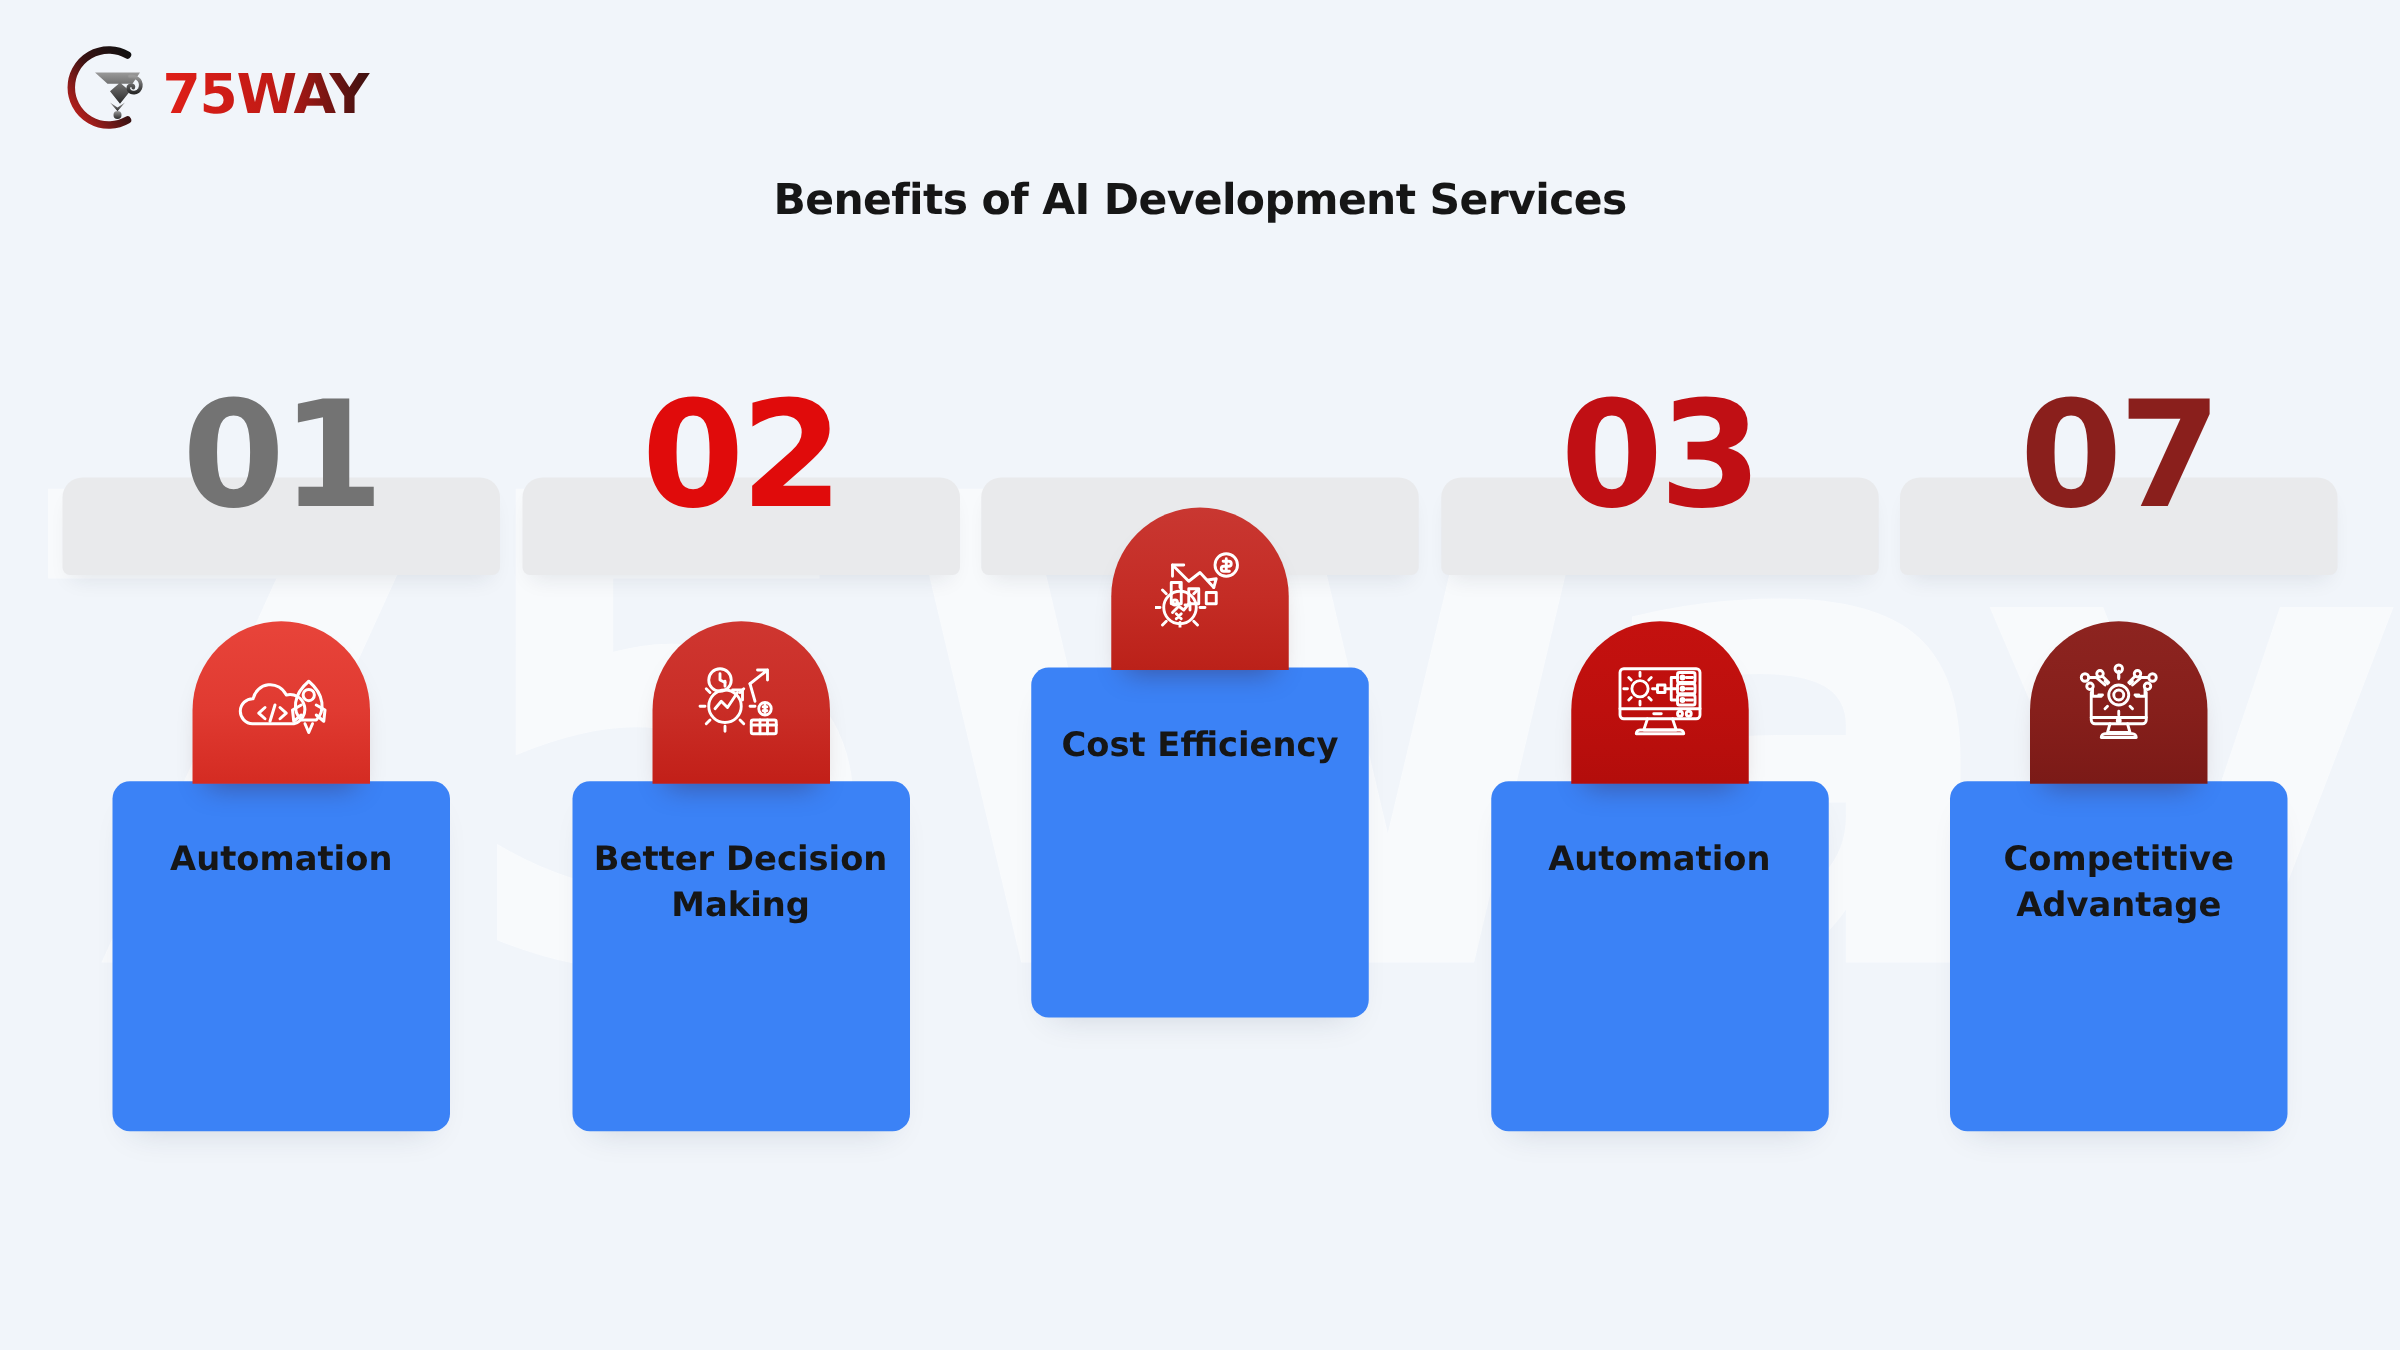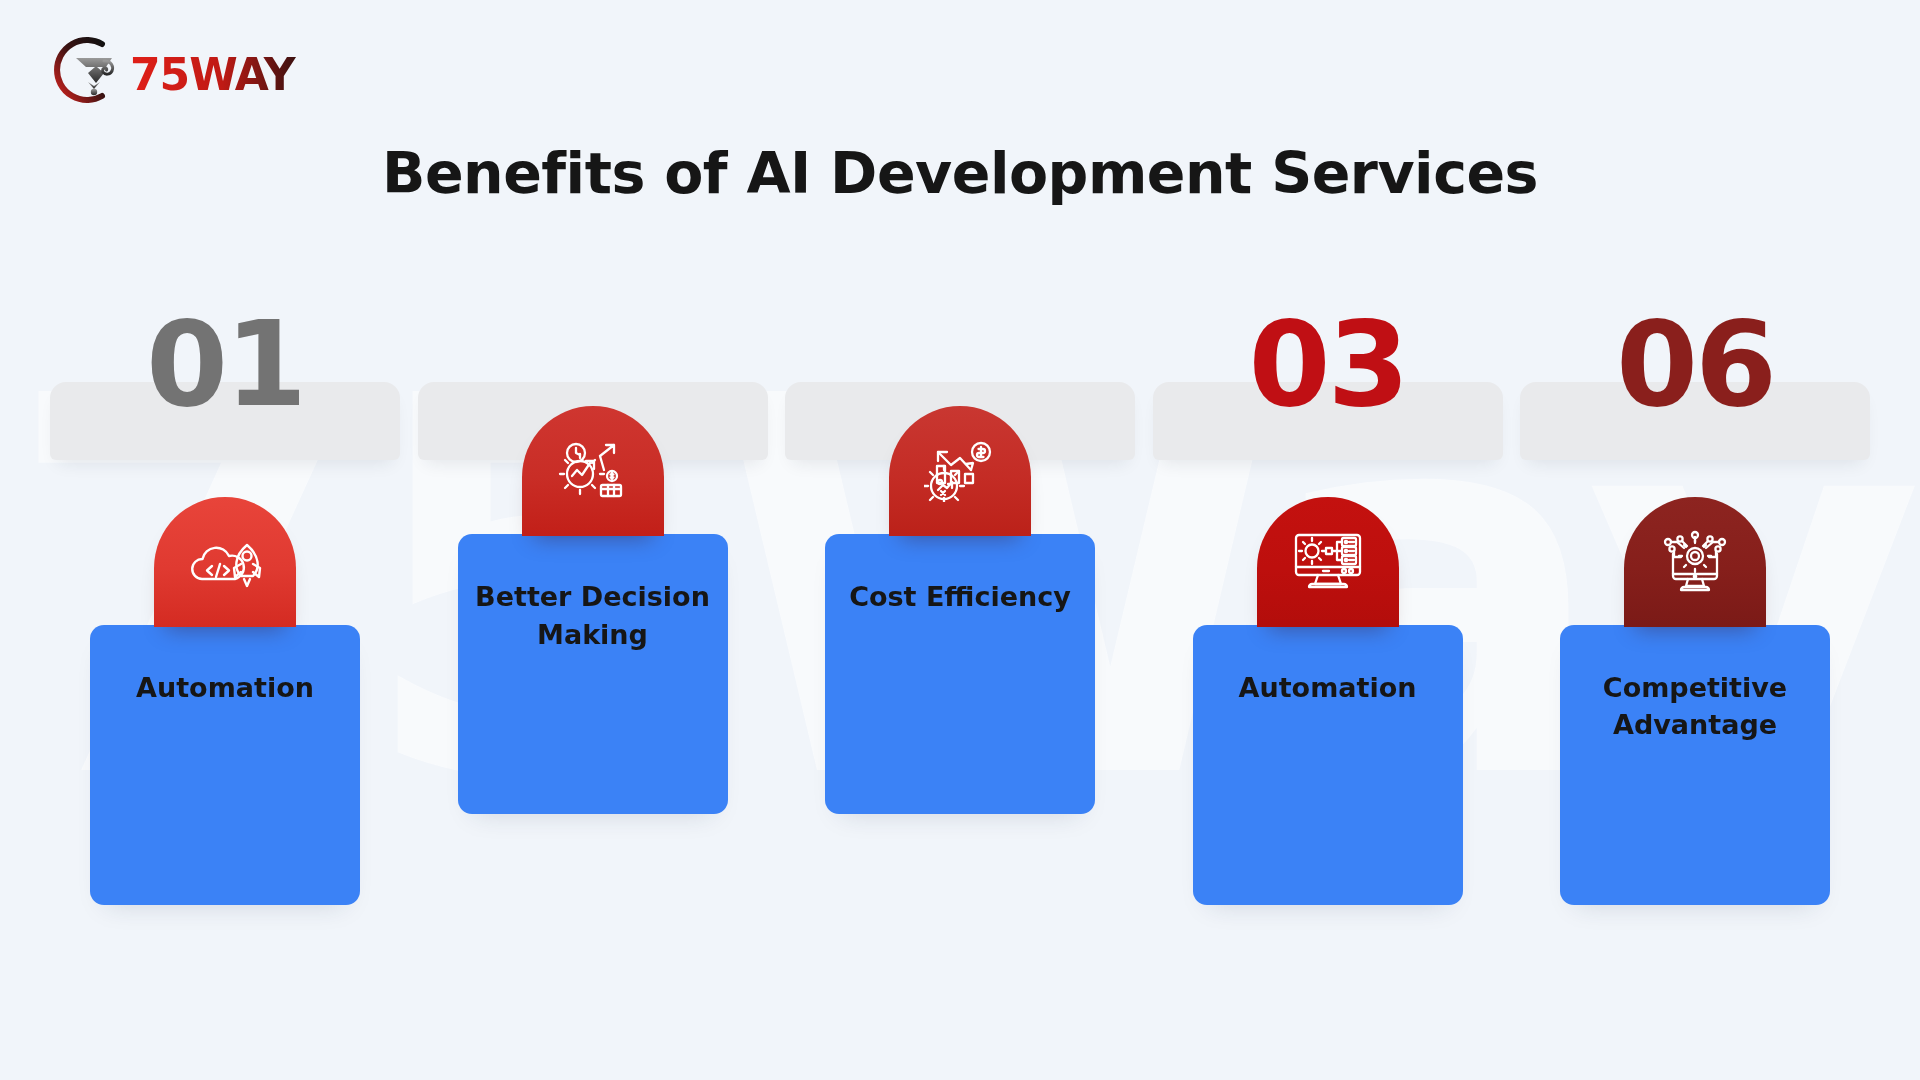--- a/index.html
+++ b/index.html
@@ -39,21 +39,21 @@
   .logo svg { display:block; }
 
   
   .title {
     position:absolute;
     left:0; top:140px;
     width:1920px;
     text-align:center;
     font-family:"DejaVu Sans", sans-serif;
     font-weight:700;
-    font-size:57px;
+    font-size:34px;
     letter-spacing:-0.5px;
     color:#161616;
     z-index:5;
   }
 
   
   .board {
     position:absolute;
     left:60px; top:310px;
     width:1800px; height:680px;
@@ -186,20 +186,21 @@
         <path d="M65 32 l7 4 -1 9 -6 -5"></path>
         <path d="M56 47 l3 7 3 -7"></path>
       </svg>
     </div>
     <div class="card">
       <div class="card-label">Automation</div>
     </div>
   </div>
 
   <div class="col">
+    <div class="num" style="color:#e00b0b">02</div>
     <div class="plate"></div>
     <div class="badge" style="background:linear-gradient(180deg,#cf3630 0%,#c92d26 55%,#c21f18 100%)">
       <svg width="74" height="62" viewBox="0 0 74 62" fill="none" stroke="#ffffff" stroke-width="2.3" stroke-linecap="round" stroke-linejoin="round">
         <circle cx="20" cy="13" r="9"></circle>
         <path d="M20 8 v5 l4 2"></path>
         <path d="M37 34 a13 13 0 1 1 -26 0 a13 13 0 0 1 26 0z"></path>
         <path d="M24 18 v-4 M24 50 v4 M8 34 h-4 M44 34 h4 M12 23 l-3 -3 M36 45 l3 3 M36 23 l3 -3 M12 45 l-3 3"></path>
         <path d="M16 36 l5 -6 5 5 8 -12"></path>
         <path d="M30 21 h8 v8"></path>
         <path d="M44 16 l14 -11 M58 5 h-8 M58 5 v8"></path>
@@ -266,21 +267,21 @@
         <circle cx="56" cy="29" r="1.2"></circle>
           <path d="M59 29 h5"></path>
       </svg>
     </div>
     <div class="card">
       <div class="card-label">Automation</div>
     </div>
   </div>
 
   <div class="col">
-    <div class="num" style="color:#8a1f1c">06</div>
+    <div class="num" style="color:#8a1f1c">07</div>
     <div class="plate"></div>
     <div class="badge" style="background:linear-gradient(180deg,#8d2420 0%,#861f1b 55%,#7b1a17 100%)">
       <svg width="72" height="64" viewBox="0 0 72 64" fill="none" stroke="#ffffff" stroke-width="2.3" stroke-linecap="round" stroke-linejoin="round">
         <path d="M14 24 v22 a3 3 0 0 0 3 3 h38 a3 3 0 0 0 3 -3 v-22"></path>
         <path d="M14 44 h44"></path>
         <circle cx="36" cy="46.5" r="1.2"></circle>
         <path d="M29 49 l-2 7 h18 l-2 -7"></path>
         <path d="M22 60 h28 a3 3 0 0 0 -3 -3 h-22 a3 3 0 0 0 -3 3z"></path>
         <circle cx="36" cy="26" r="8"></circle>
         <path d="M36 13 v-3 M36 42 v-3 M23 26 h-3 M52 26 h-3 M27 17 l-2 -2 M45 35 l2 2 M45 17 l2 -2 M27 35 l-2 2"></path>

